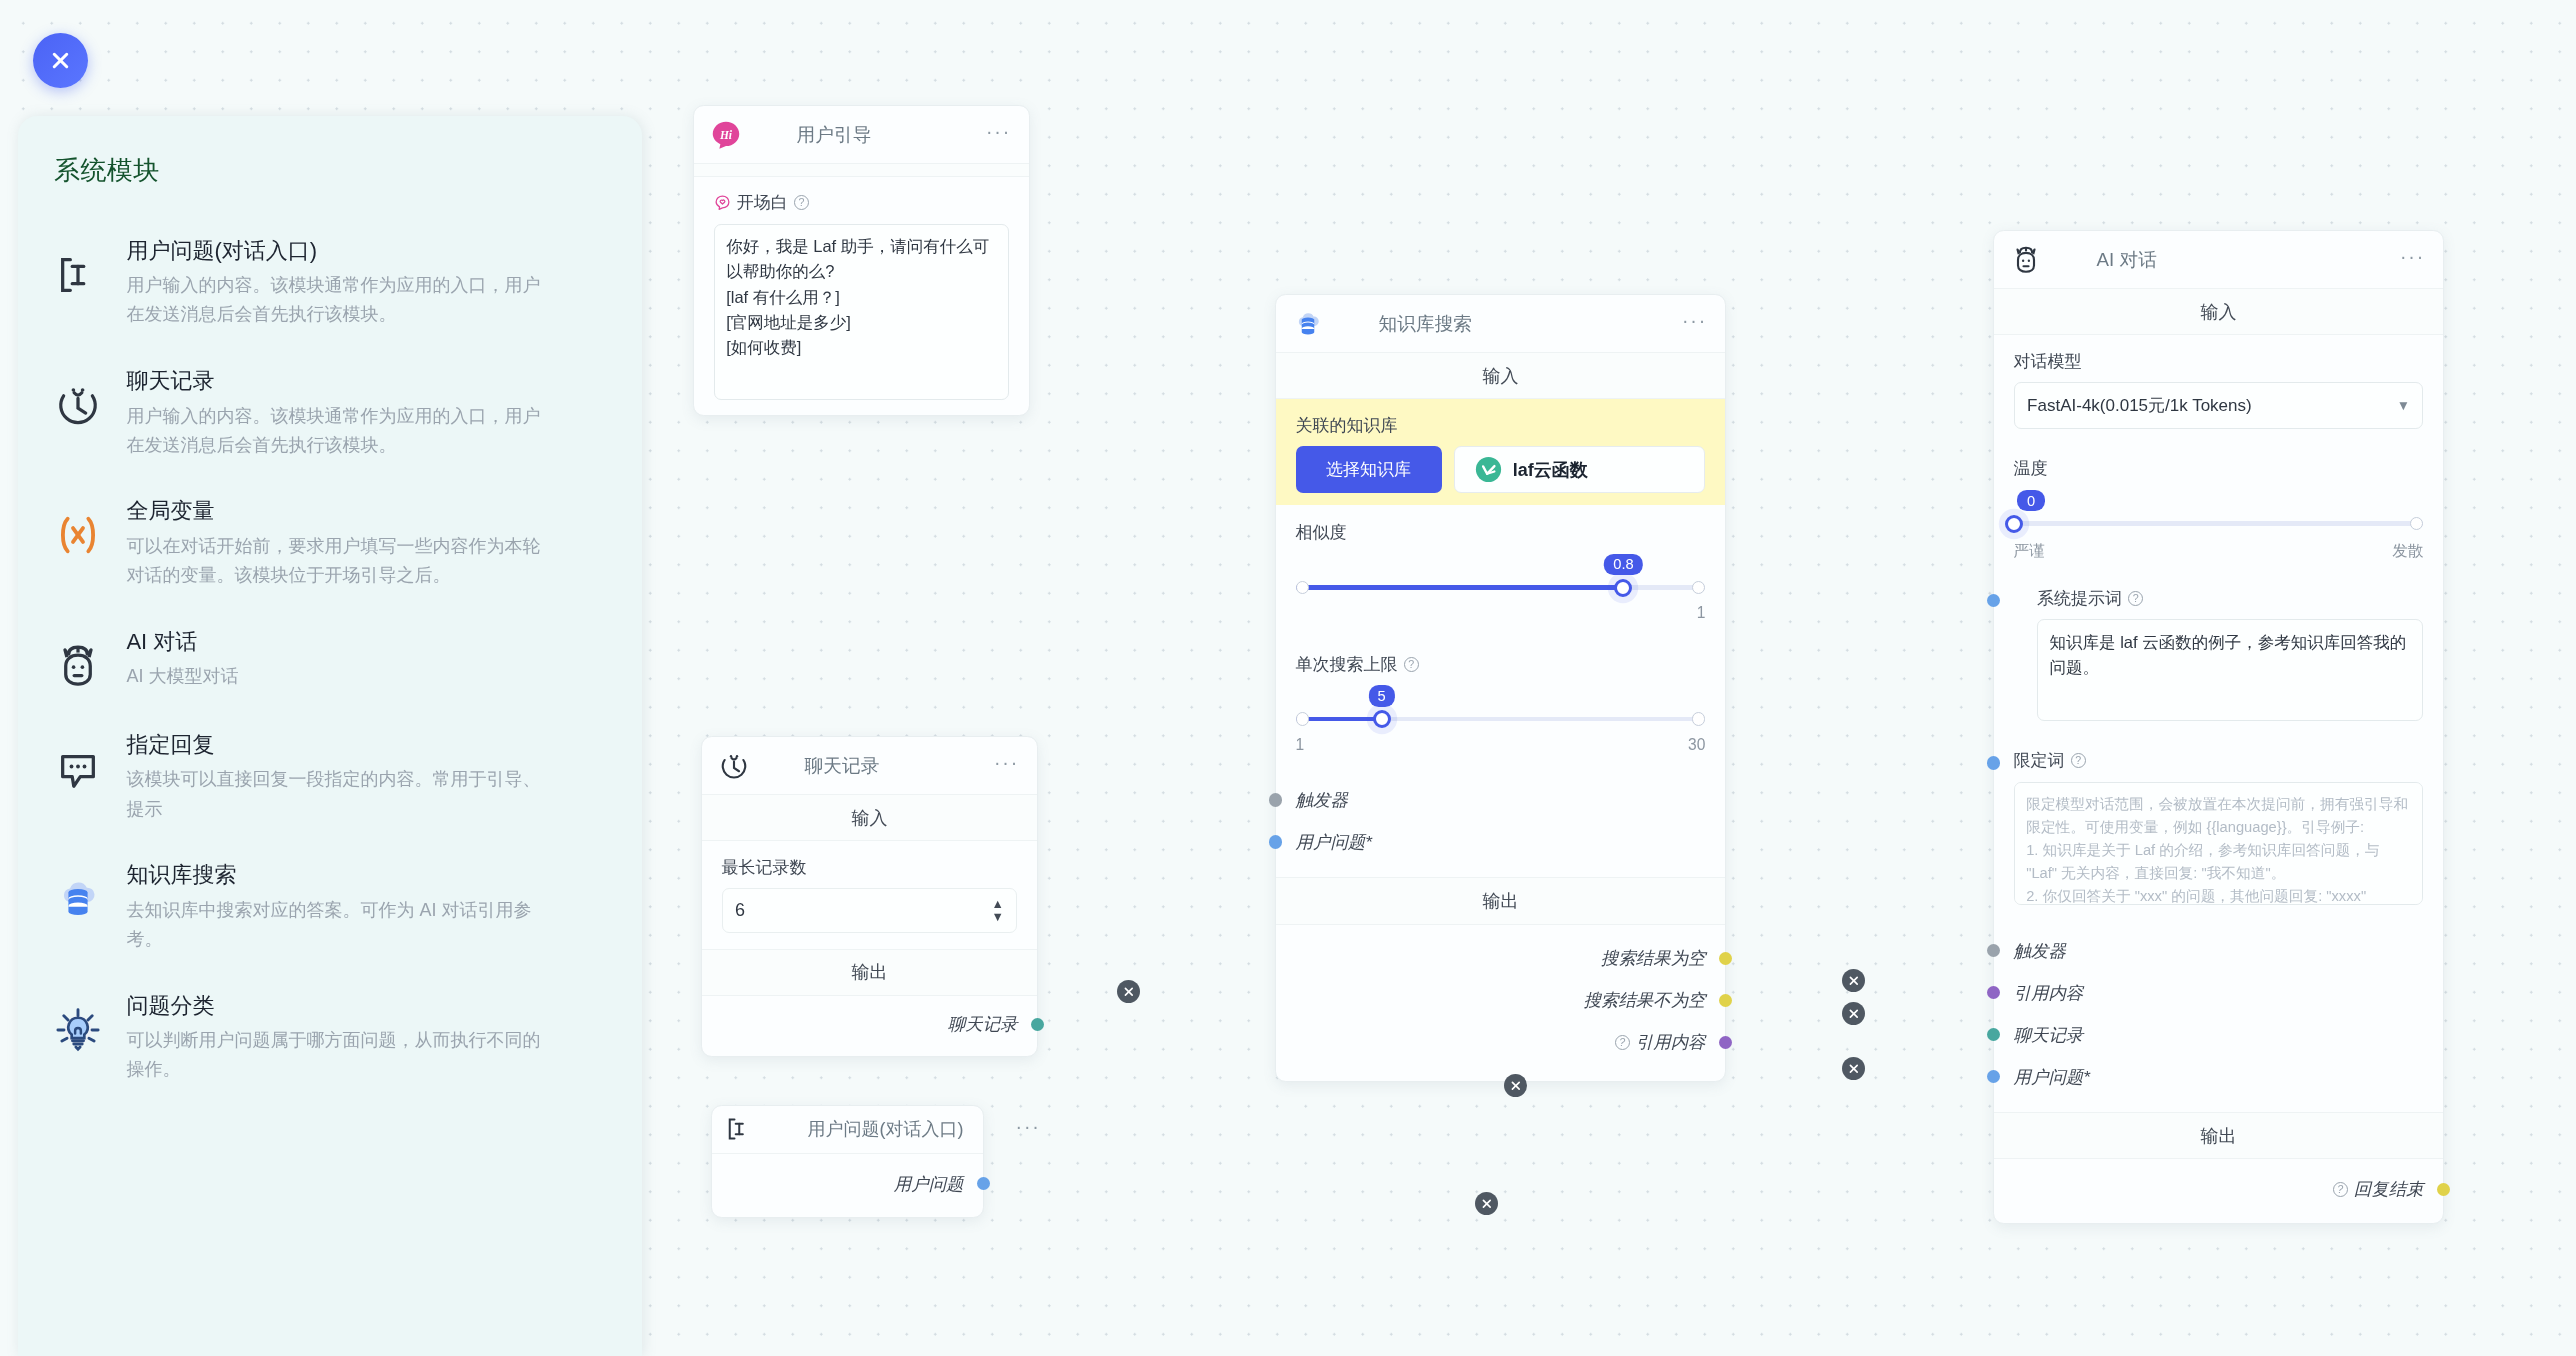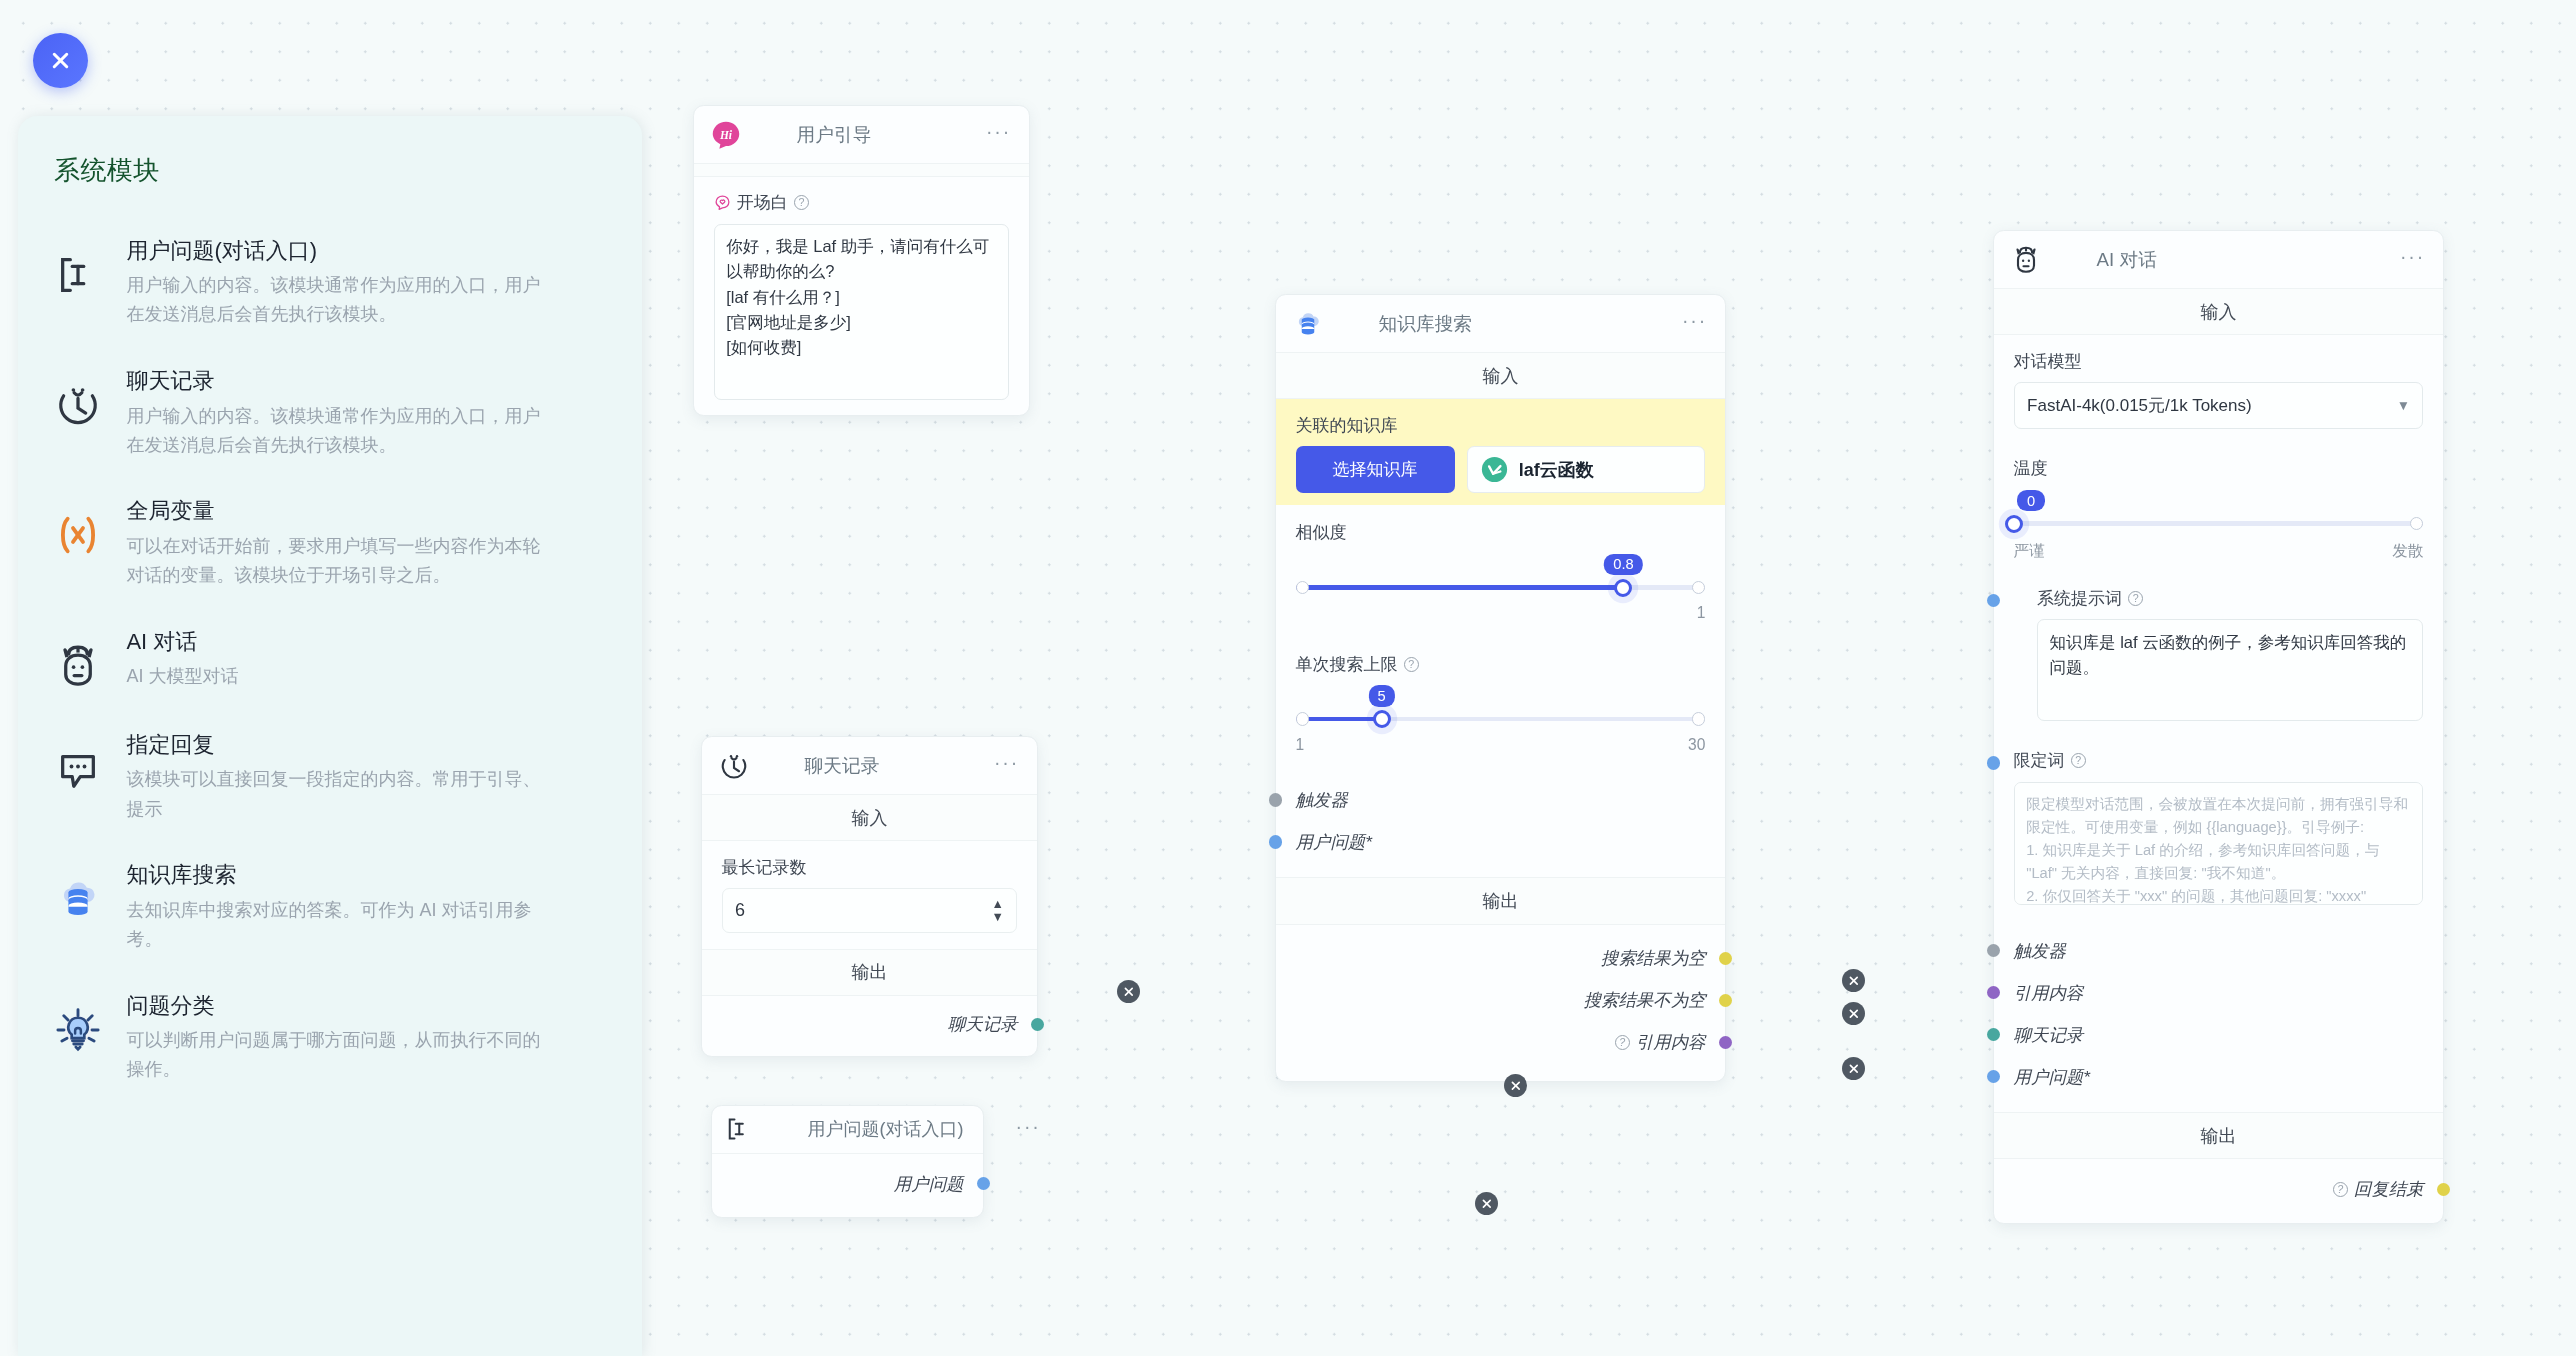--- a/index.html
+++ b/index.html
@@ -158,27 +158,27 @@
     background: #fdffff; padding: 9.8px 12.5px; font-size: 18px; color: #2f3742;
     display: flex; align-items: center; justify-content: space-between;
   }
   .step-arrows { display: flex; flex-direction: column; gap: 2.7px; color:#434b56; }
   .step-arrows span { font-size: 12.5px; line-height: .8; cursor: pointer;}
 
   
   .kb-row { display: flex; gap: 12.5px; }
   .kb-select-btn {
     background: #4559e8; color: #fff; font-size: 17px; font-weight: 500;
-    border: none; border-radius: 7.1px; padding: 11.6px 0; width: 159px;
+    border: none; border-radius: 7.1px; padding: 11.6px 0; width: 146px;
     cursor: pointer; text-align: center;
   }
   .kb-chip {
     flex: 1 1 auto; border: 0.9px solid #e6ecee; border-radius: 7.1px;
     background: #fdffff; display: flex; align-items: center; gap: 10.7px;
-    padding: 8px 13px; cursor: pointer;
+    padding: 8px 20px; cursor: pointer;
   }
   .kb-chip .chip-ic { width: 27px; height: 27px; flex: 0 0 27px; }
   .kb-chip .chip-label { font-size: 18px; font-weight: bold; color: #1b2430; }
 
   .edge-x {
     position: absolute; width: 23px; height: 23px; border-radius: 50%;
     background: #4f5862; display: flex; align-items: center; justify-content: center;
     cursor: pointer; z-index: 12;
   }
   .edge-x svg { width: 11.6px; height: 11.6px; }

